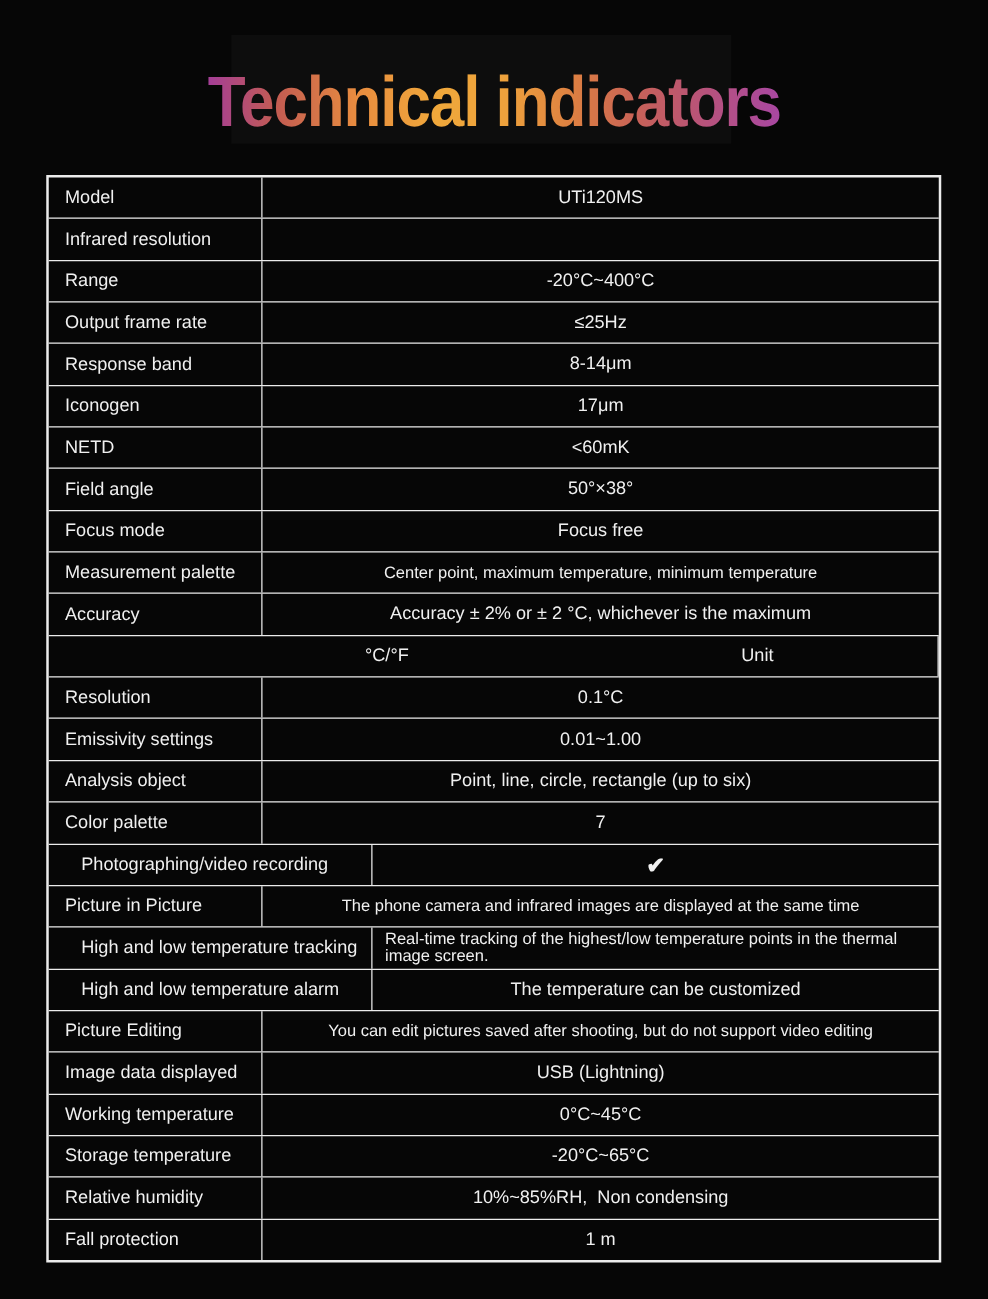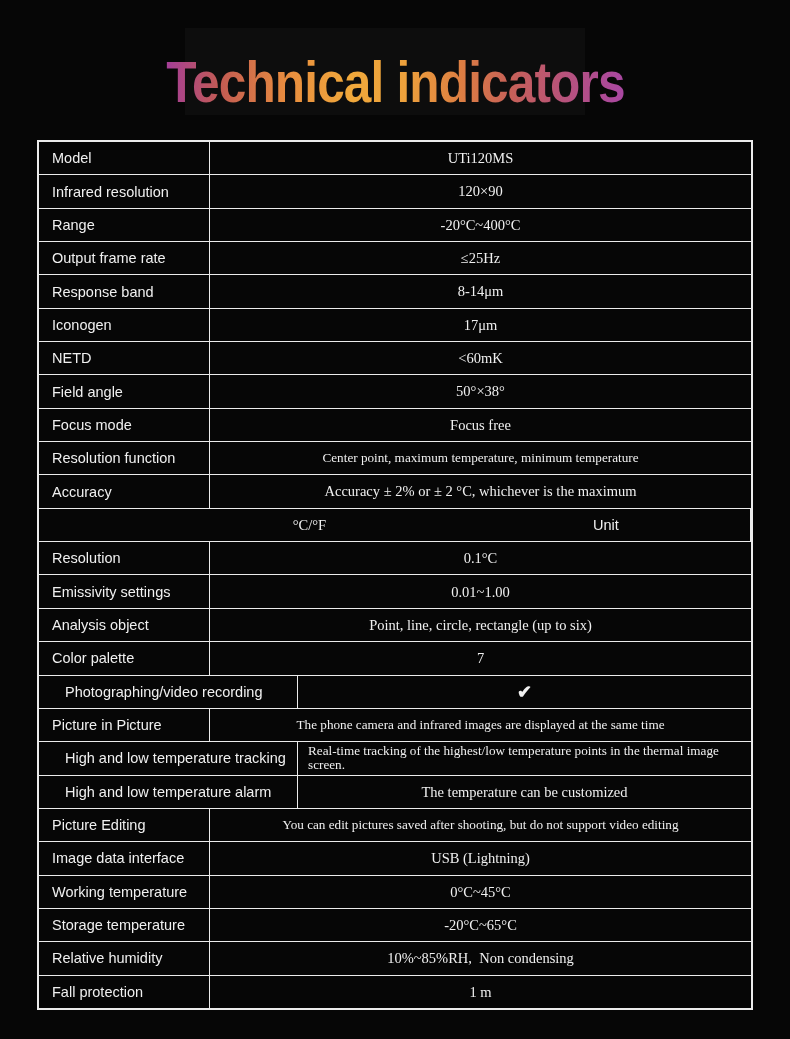--- a/index.html
+++ b/index.html
@@ -90,21 +90,21 @@
     flex: 0 0 246px;
     margin-left: 13px;
   }
   .cell.value {
     flex: 1 1 auto;
     justify-content: center;
     text-align: center;
     padding: 0 10px;
     font-size: 14.5px;
   }
-  .value-text { white-space: pre-wrap; line-height: 1.12; font-family: Liberation Serif, serif; }
+  .value-text { white-space: pre-wrap; line-height: 1.12; }
   .row.small-text .cell.value { font-size: 13.2px; }
   .row.align-left .cell.value {
     justify-content: flex-start;
     text-align: left;
     padding-left: 10px;
     padding-right: 6px;
   }
   .row.check .cell.value {
     font-size: 18px;
     font-weight: bold;
@@ -128,23 +128,20 @@
       </div>
       <div class="cell value">
         <span class="value-text">UTi120MS</span>
       </div>
     </div>
 
     <div class="row">
       <div class="cell label">
         <span class="label-text">Infrared resolution</span>
       </div>
-      <div class="cell value">
-        <span class="value-text">120×90</span>
-      </div>
     </div>
 
     <div class="row">
       <div class="cell label">
         <span class="label-text">Range</span>
       </div>
       <div class="cell value">
         <span class="value-text">-20°C~400°C</span>
       </div>
     </div>
@@ -198,21 +195,21 @@
       <div class="cell label">
         <span class="label-text">Focus mode</span>
       </div>
       <div class="cell value">
         <span class="value-text">Focus free</span>
       </div>
     </div>
 
     <div class="row small-text">
       <div class="cell label">
-        <span class="label-text">Resolution function</span>
+        <span class="label-text">Measurement palette</span>
       </div>
       <div class="cell value">
         <span class="value-text">Center point, maximum temperature, minimum temperature</span>
       </div>
     </div>
 
     <div class="row">
       <div class="cell label">
         <span class="label-text">Accuracy</span>
       </div>
@@ -306,21 +303,21 @@
       <div class="cell label">
         <span class="label-text">Picture Editing</span>
       </div>
       <div class="cell value">
         <span class="value-text">You can edit pictures saved after shooting, but do not support video editing</span>
       </div>
     </div>
 
     <div class="row">
       <div class="cell label">
-        <span class="label-text">Image data interface</span>
+        <span class="label-text">Image data displayed</span>
       </div>
       <div class="cell value">
         <span class="value-text">USB (Lightning)</span>
       </div>
     </div>
 
     <div class="row">
       <div class="cell label">
         <span class="label-text">Working temperature</span>
       </div>

